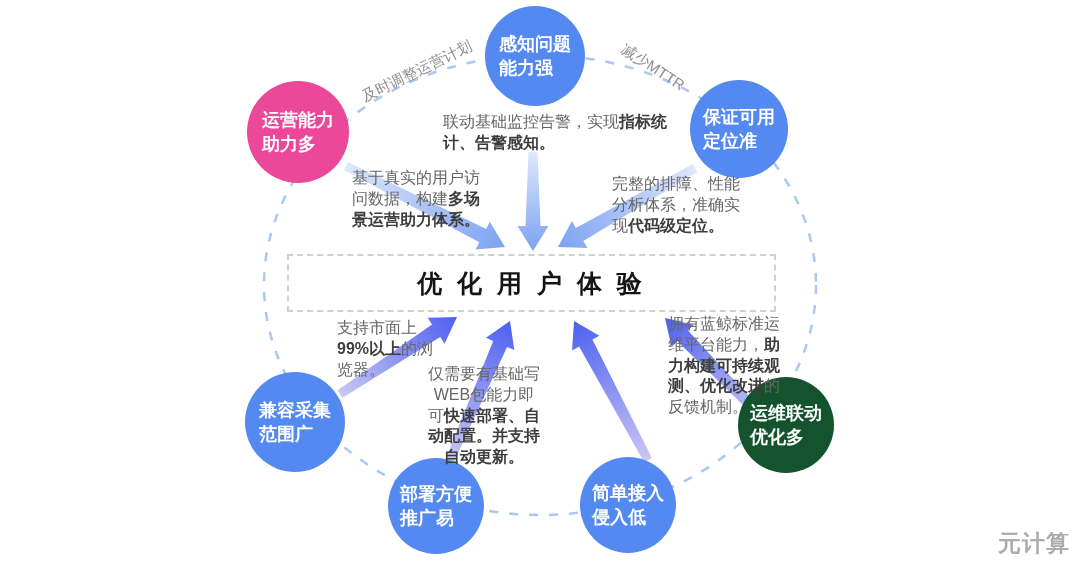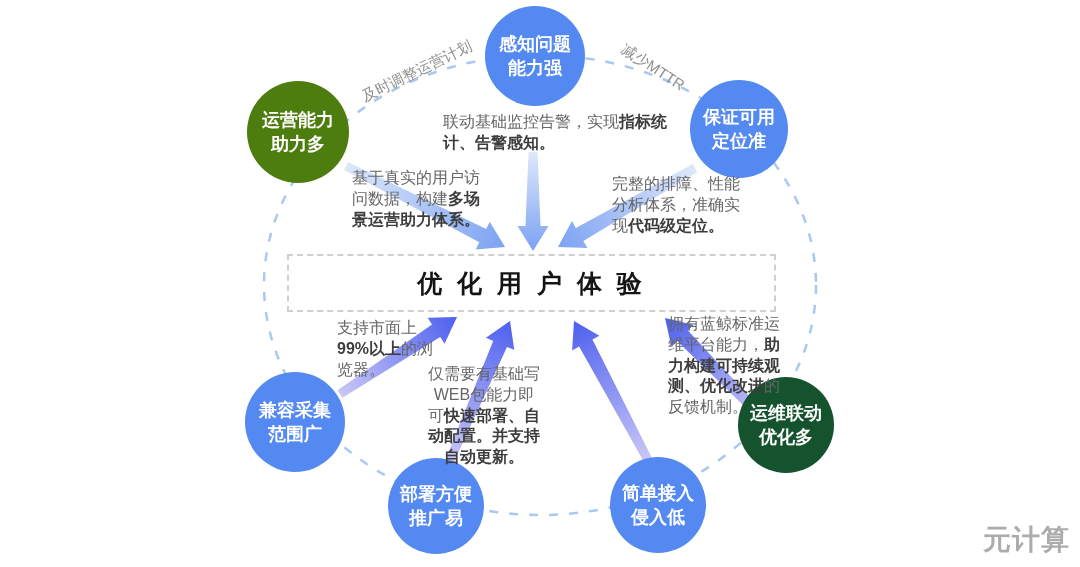--- a/index.html
+++ b/index.html
@@ -4,21 +4,21 @@
 <style>
   html,body{margin:0;padding:0;background:#fff;}
   #canvas{
     position:relative;width:1080px;height:567px;overflow:hidden;background:#fff;
     font-family:"Liberation Sans","DejaVu Sans",sans-serif;
   }
   #bglayer{position:absolute;left:0;top:0;z-index:1;}
   .node{
     position:absolute;z-index:3;border-radius:50%;background:#5389F0;
     color:#fff;font-weight:bold;font-size:18px;line-height:1.35;
-    display:flex;align-items:center;justify-content:center;text-align:center;
+    display:flex;align-items:center;justify-content:center;
     white-space:pre-line;
   }
   #goal-box{
     position:absolute;left:287px;top:254px;width:489px;height:58px;z-index:2;
     background:#fff;border:2px dashed #CFCFCF;box-sizing:border-box;
     display:flex;align-items:center;justify-content:center;
   }
   #goal-title{
     font-size:25px;font-weight:bold;color:#141414;letter-spacing:4px;white-space:pre;
   }
@@ -28,29 +28,29 @@
   }
   .note b{color:#3D3D3D;font-weight:bold;}
   .arc-label{
     position:absolute;z-index:2;font-size:15px;color:#8F8F8F;white-space:nowrap;
     transform-origin:center center;
   }
   #arc-label-left{left:357px;top:62px;transform:rotate(-26deg);}
   #arc-label-right{left:617px;top:58px;transform:rotate(33deg);}
   #watermark{
     position:absolute;right:10px;bottom:8px;z-index:5;
-    font-size:28px;font-weight:bold;color:#ACACAC;letter-spacing:1px;
+    font-size:23px;font-weight:bold;color:#ACACAC;letter-spacing:1px;
   }
   
   #node-operation-ability      {left:247px;top:81px; width:102px;height:102px;}
   #node-problem-perception     {left:485px;top:6px;  width:100px;height:100px;}
   #node-availability-location  {left:690px;top:80px; width:98px; height:98px;}
   #node-compatibility-collection{left:245px;top:372px;width:100px;height:100px;}
   #node-easy-deployment        {left:388px;top:458px;width:96px; height:96px;}
-  #node-simple-access          {left:610px;top:457px;width:96px; height:96px;}
+  #node-simple-access          {left:580px;top:457px;width:96px; height:96px;}
   #node-ops-linkage            {left:738px;top:377px;width:96px; height:96px;}
   
   #note-alert-linkage    {left:443px;top:112px;}
   #note-user-access-data {left:352px;top:168px;}
   #note-troubleshooting  {left:612px;top:174px;}
   #note-browser-support  {left:337px;top:318px;}
   #note-deployment       {left:428px;top:364px;text-align:center;}
   #note-probe-access     {left:546px;top:356px;}
   #note-feedback         {left:668px;top:314px;}
 </style>
@@ -97,21 +97,21 @@
       <polygon points="457.0,317.0 444.6,343.7 440.2,337.0 342.5,397.8 337.5,390.2 432.0,324.5 427.6,317.8" fill="url(#ag3)"></polygon>
       <polygon points="510.0,321.0 514.3,350.1 507.0,346.9 454.1,461.8 445.9,458.2 493.2,341.0 485.9,337.8" fill="url(#ag4)"></polygon>
       <polygon points="574.0,321.0 599.4,335.8 592.4,339.5 652.0,457.9 644.0,462.1 579.1,346.6 572.1,350.4" fill="url(#ag5)"></polygon>
       <polygon points="665.0,318.0 693.6,325.0 687.9,330.6 768.2,416.8 761.8,423.2 677.1,341.1 671.4,346.7" fill="url(#ag6)"></polygon>
     </svg>
 
   <div id="goal-box">
     <div id="goal-title">优 化 用 户 体 验</div>
   </div>
 
-  <div class="node" id="node-operation-ability" style="background: #4d7c0f;">运营能力
+  <div class="node" id="node-operation-ability" style="background: #ec4899;">运营能力
 助力多</div>
   <div class="node" id="node-problem-perception" style="background: rgb(83, 137, 240);">感知问题
 能力强</div>
   <div class="node" id="node-availability-location" style="background: rgb(83, 137, 240);">保证可用
 定位准</div>
   <div class="node" id="node-compatibility-collection" style="background: rgb(83, 137, 240);">兼容采集
 范围广</div>
   <div class="node" id="node-easy-deployment" style="background: rgb(83, 137, 240);">部署方便
 推广易</div>
   <div class="node" id="node-simple-access" style="background: rgb(83, 137, 240);">简单接入

